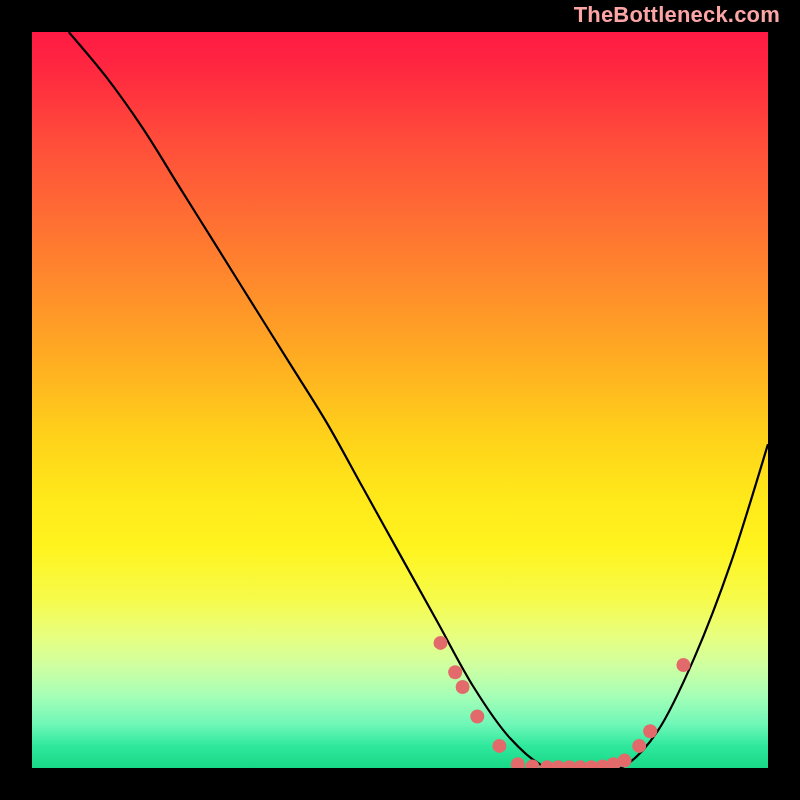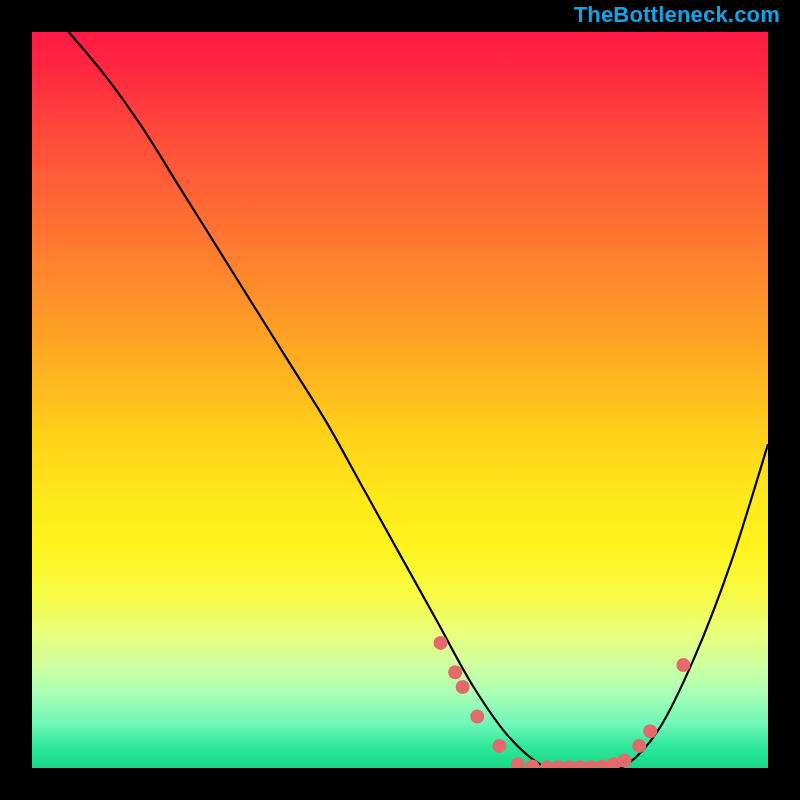--- a/index.html
+++ b/index.html
@@ -16,21 +16,21 @@
     top: 0;
     left: 0;
     width: 800px;
     height: 800px;
     background: #000;
   }
   .attribution {
     position: absolute;
     top: 2px;
     right: 20px;
-    color: #0ea5e9;
+    color: #fca5a5;
     font-size: 22px;
     font-weight: 600;
     letter-spacing: 0.2px;
   }
   .plot {
     position: absolute;
     top: 32px;
     left: 32px;
     width: 736px;
     height: 736px;

